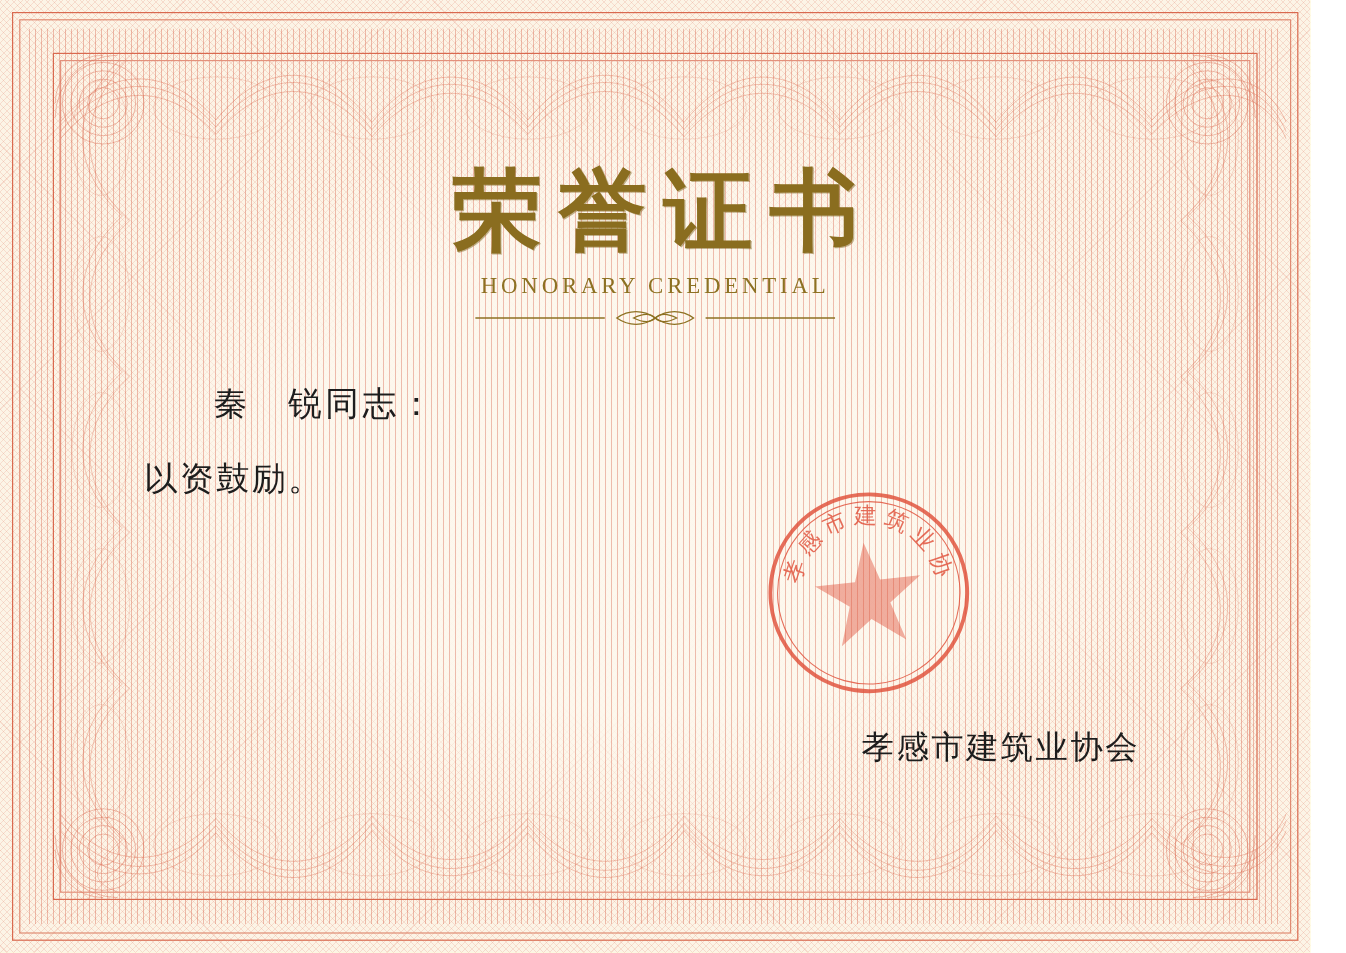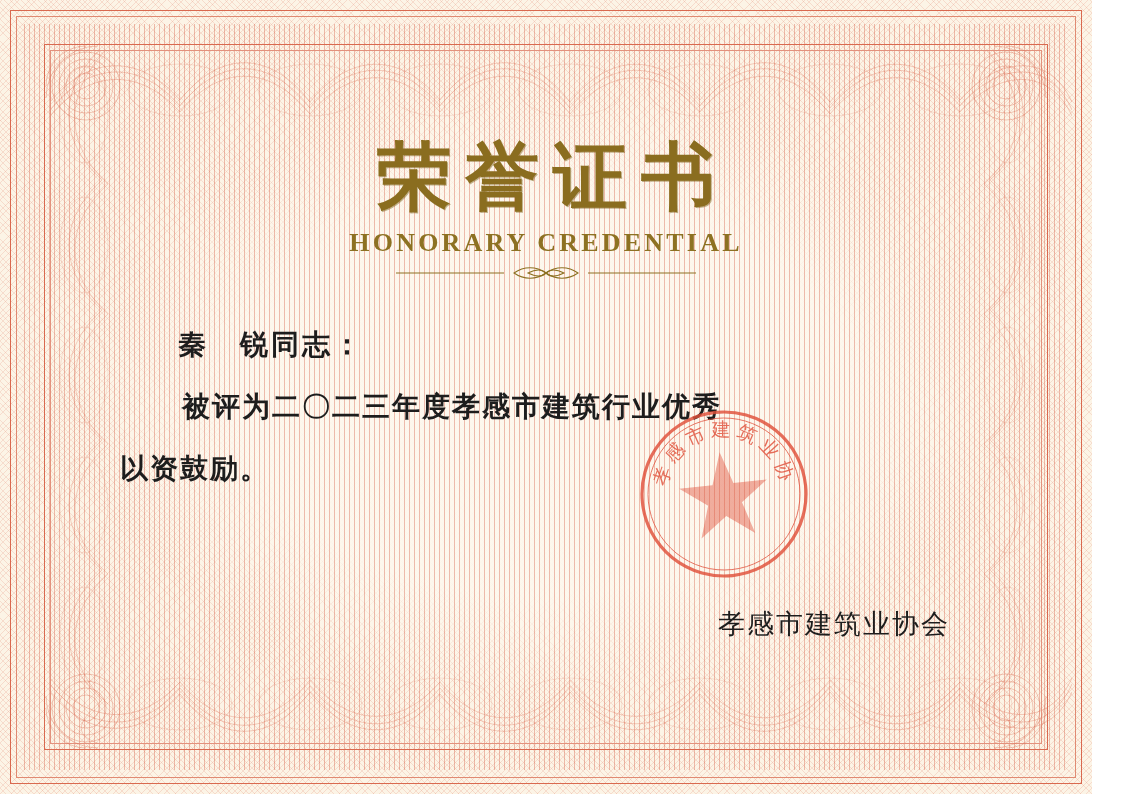--- a/index.html
+++ b/index.html
@@ -113,40 +113,39 @@
     font-weight: bold;
     letter-spacing: 14px;
     color: #8a6d1f;
     text-shadow: 1px 1px 0 rgba(120,92,20,0.45);
     line-height: 1.05;
     padding-left: 14px;
   }
   .title-sub {
     margin-top: 12px;
     font-family: "Liberation Serif", serif;
-    font-size: 26px;
-    font-weight: bold;
+    font-size: 19px;
+    font-weight: normal;
     letter-spacing: 3.2px;
     color: #8d7122;
   }
   .title-rule {
     margin: 8px auto 0;
     width: 300px;
     height: 14px;
     position: relative;
   }
 
   .body-text {
     margin-top: 34px;
     color: #1d1d1d;
     font-family: "DejaVu Serif", "Liberation Serif", serif;
     font-size: 28px;
     line-height: 62px;
     letter-spacing: 2px;
-    font-weight: bold;
   }
   .line-salutation {
     padding-left: 58px;
     letter-spacing: 3px;
   }
   .line-indent {
     text-indent: 62px;
   }
   .line-plain {
     text-indent: 0;
@@ -313,21 +312,20 @@
             <path d="M192,7 L300,7"></path>
             <path d="M118,7 C128,0 140,0 150,7 C160,0 172,0 182,7 C172,14 160,14 150,7 C140,14 128,14 118,7 Z"></path>
             <path d="M132,7 C140,3 146,3 150,7 C154,3 160,3 168,7 C160,11 154,11 150,7 C146,11 140,11 132,7 Z"></path>
           </g>
         </svg>
       </div>
     </div>
 
     <div class="body-text">
       <div class="line-salutation">秦　锐同志：</div>
-      <div class="line-indent">被评为二〇二三年度孝感市建筑行业优秀</div>
       <div class="line-plain">以资鼓励。</div>
     </div>
 
     <div class="seal">
       <svg viewBox="0 0 176 176" width="176" height="176">
         <g opacity="0.82">
           <circle cx="88" cy="88" r="82" fill="none" stroke="#e0503a" stroke-width="3.2"></circle>
           <circle cx="88" cy="88" r="76" fill="none" stroke="#e0503a" stroke-width="0.9"></circle>
           <path d="M88,46 L98.5,78 L132,78 L105,98 L115,130 L88,110 L61,130 L71,98 L44,78 L77.5,78 Z" fill="#e0503a" opacity="0.55"></path>
           <path id="sealArc" d="M 88,88 m -58,0 a 58,58 0 1 1 116,0" fill="none" stroke="none"></path>

